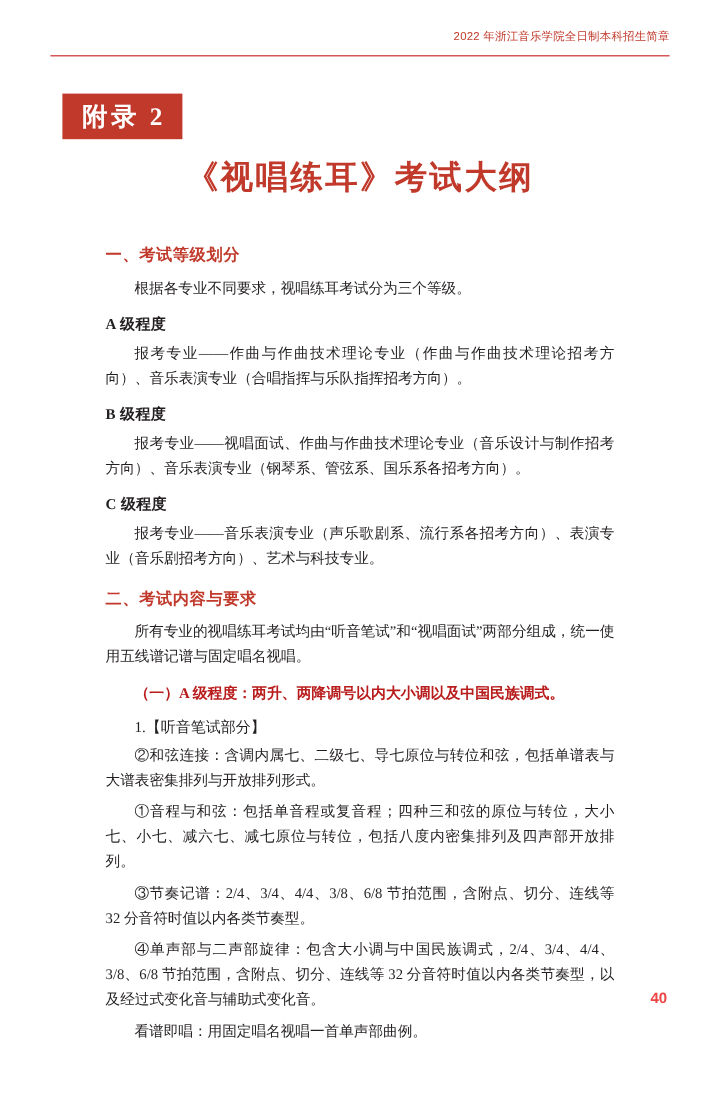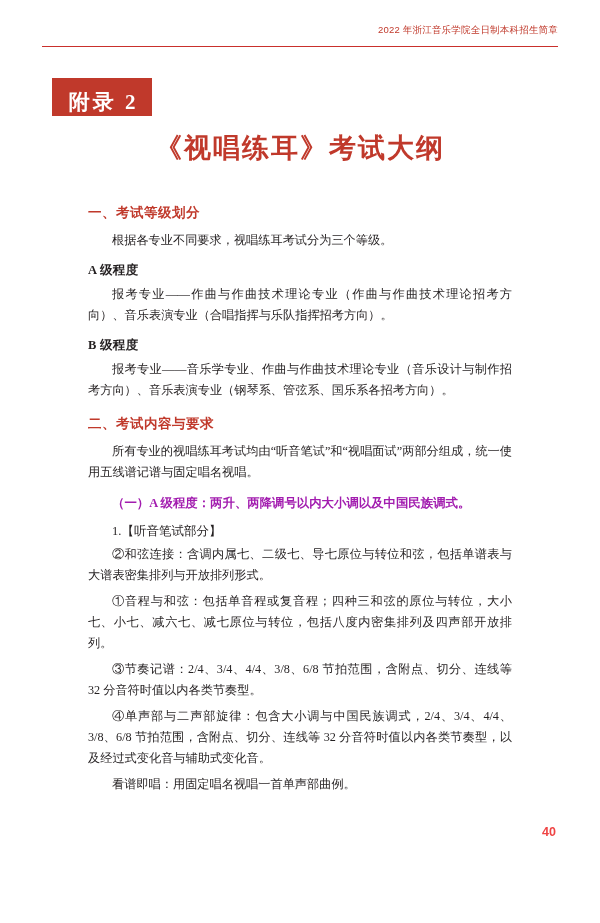--- a/index.html
+++ b/index.html
@@ -49,21 +49,21 @@
   }
   
   .badge {
     position: absolute;
     top: 78px;
     left: 52px;
     width: 100px;
     height: 38px;
     background: #c0392b;
     display: flex;
-    align-items: flex-end;
+    align-items: center;
     justify-content: center;
   }
   .badge-text {
     color: #ffffff;
     font-family: "Liberation Serif", serif;
     font-weight: bold;
     font-size: 21px;
     letter-spacing: 3px;
     text-indent: 3px;
   }
@@ -112,21 +112,21 @@
     text-indent: 24px;
   }
   .sub-head {
     font-size: 12.5px;
     font-weight: normal;
     margin: 9px 0 4px 0;
     text-indent: 24px;
     color: #231f20;
   }
   .red-line {
-    color: #a21caf;
+    color: #b91c1c;
     font-weight: bold;
     font-size: 12.4px;
     text-indent: 24px;
     margin: 10px 0 6px 0;
     line-height: 1.7;
   }
   
   .page-number {
     position: absolute;
     bottom: 26px;
@@ -155,22 +155,24 @@
 
   <div class="content">
 
     <div class="h2">一、考试等级划分</div>
     <p class="indent">根据各专业不同要求，视唱练耳考试分为三个等级。</p>
 
     <div class="h3">A 级程度</div>
     <p class="indent">报考专业——作曲与作曲技术理论专业（作曲与作曲技术理论招考方向）、音乐表演专业（合唱指挥与乐队指挥招考方向）。</p>
 
     <div class="h3">B 级程度</div>
-    <p class="indent">报考专业——音乐学专业、作曲与作曲技术理论专业（音乐设计与制作招考方向）、音乐表演专业（钢琴系、管弦系、国乐系各招考方向）。</p>
+    <p class="indent">报考专业——视唱面试、作曲与作曲技术理论专业（音乐设计与制作招考方向）、音乐表演专业（钢琴系、管弦系、国乐系各招考方向）。</p>
 
+    <div class="h3">C 级程度</div>
+    <p class="indent">报考专业——音乐表演专业（声乐歌剧系、流行系各招考方向）、表演专业（音乐剧招考方向）、艺术与科技专业。</p>
 
     <div class="h2">二、考试内容与要求</div>
     <p class="indent">所有专业的视唱练耳考试均由“听音笔试”和“视唱面试”两部分组成，统一使用五线谱记谱与固定唱名视唱。</p>
 
     <p class="red-line">（一）A 级程度：两升、两降调号以内大小调以及中国民族调式。</p>
 
     <div class="sub-head">1.【听音笔试部分】</div>
     <p class="indent">②和弦连接：含调内属七、二级七、导七原位与转位和弦，包括单谱表与大谱表密集排列与开放排列形式。</p>
     <p class="indent">①音程与和弦：包括单音程或复音程；四种三和弦的原位与转位，大小七、小七、减六七、减七原位与转位，包括八度内密集排列及四声部开放排列。</p>
     <p class="indent">③节奏记谱：2/4、3/4、4/4、3/8、6/8 节拍范围，含附点、切分、连线等 32 分音符时值以内各类节奏型。</p>

